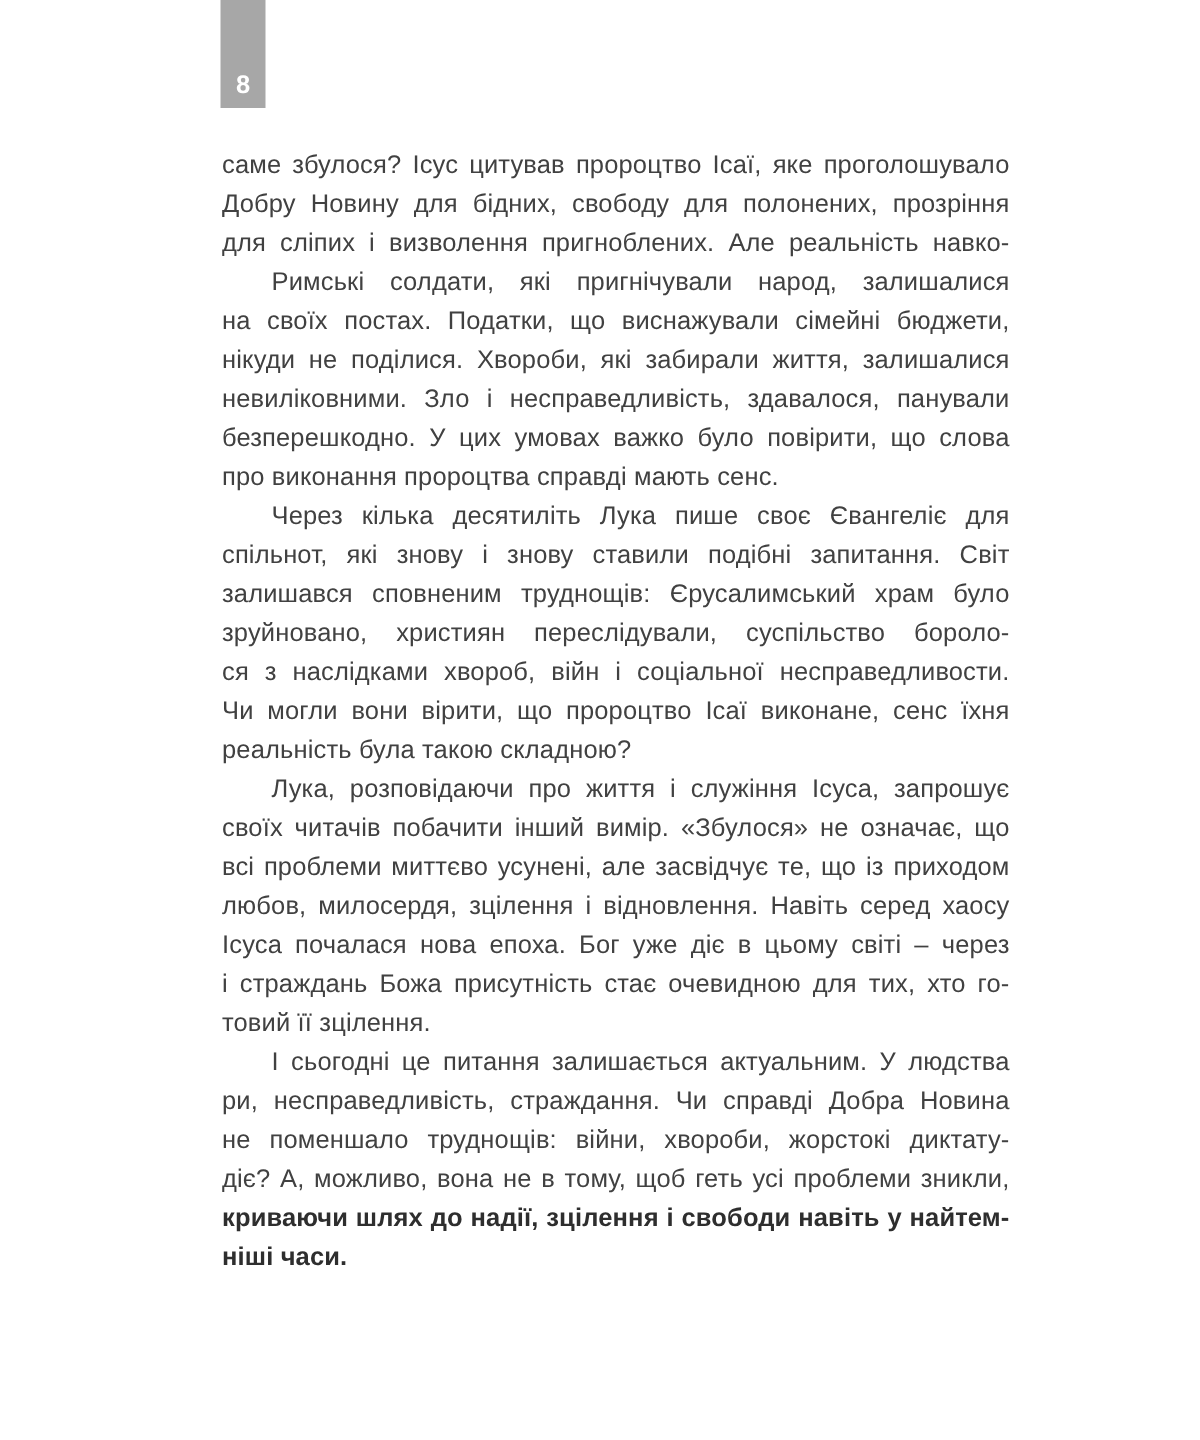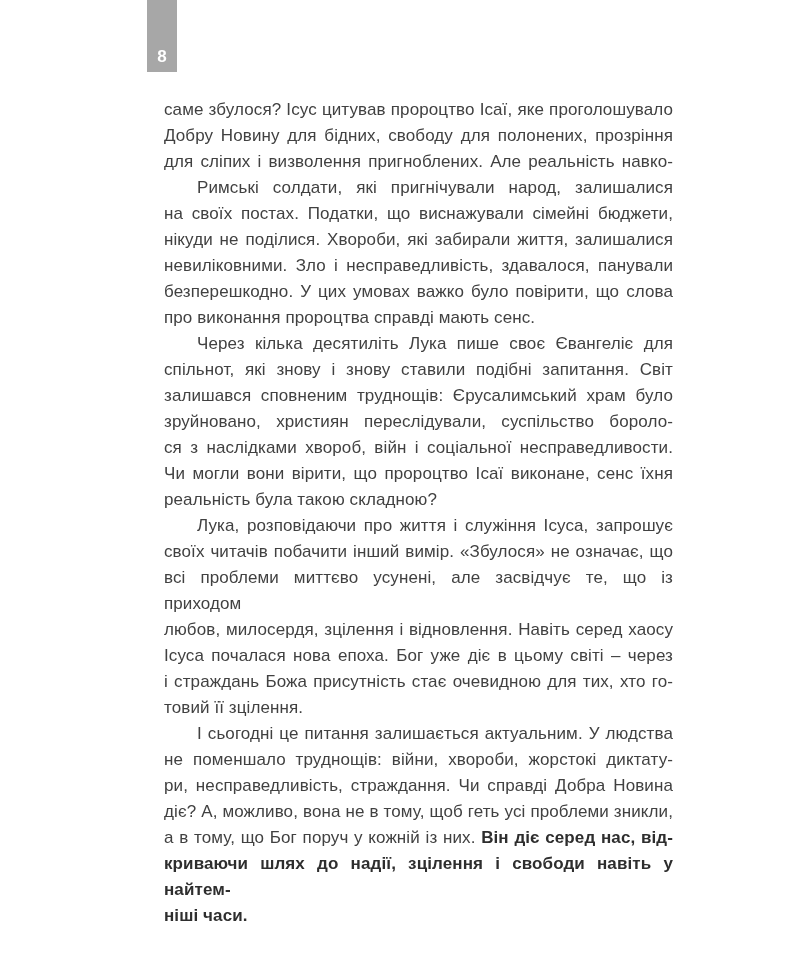--- a/index.html
+++ b/index.html
@@ -43,21 +43,20 @@
     line-height: 26px;
     letter-spacing: 0.1px;
   }
   .paragraph {
     margin: 0;
   }
   .line {
     text-align: justify;
     text-align-last: justify;
     white-space: normal;
-    margin-left: 16px;
   }
   .line.last {
     text-align-last: left;
   }
   .line.first.indented {
     text-indent: 33px;
   }
   .run-bold {
     font-weight: bold;
     color: #2e2e2e;
@@ -97,21 +96,20 @@
         <div class="line first indented"><span>Лука, розповідаючи про життя і служіння Ісуса, запрошує</span></div>
         <div class="line indented"><span>своїх читачів побачити інший вимір. «Збулося» не означає, що</span></div>
         <div class="line indented"><span>всі проблеми миттєво усунені, але засвідчує те, що із приходом</span></div>
         <div class="line indented"><span>любов, милосердя, зцілення і відновлення. Навіть серед хаосу</span></div>
         <div class="line indented"><span>Ісуса почалася нова епоха. Бог уже діє в цьому світі – через</span></div>
         <div class="line indented"><span>і страждань Божа присутність стає очевидною для тих, хто го-</span></div>
         <div class="line last indented"><span>товий її зцілення.</span></div>
       </div>
       <div class="paragraph">
         <div class="line first indented"><span>І сьогодні це питання залишається актуальним. У людства</span></div>
+        <div class="line indented"><span>ри, несправедливість, страждання. Чи справді Добра Новина</span></div>
         <div class="line indented"><span>не поменшало труднощів: війни, хвороби, жорстокі диктату-</span></div>
-        <div class="line indented"><span>ри, несправедливість, страждання. Чи справді Добра Новина</span></div>
         <div class="line indented"><span>діє? А, можливо, вона не в тому, щоб геть усі проблеми зникли,</span></div>
-        <div class="line indented"><span>а в тому, що Бог поруч у кожній із них. </span><span class="run-bold">Він діє серед нас, від-</span></div>
         <div class="line indented"><span class="run-bold">криваючи шлях до надії, зцілення і свободи навіть у найтем-</span></div>
         <div class="line last indented"><span class="run-bold">ніші часи.</span></div>
       </div>
     </main>
 </div>
 
 </body></html>

